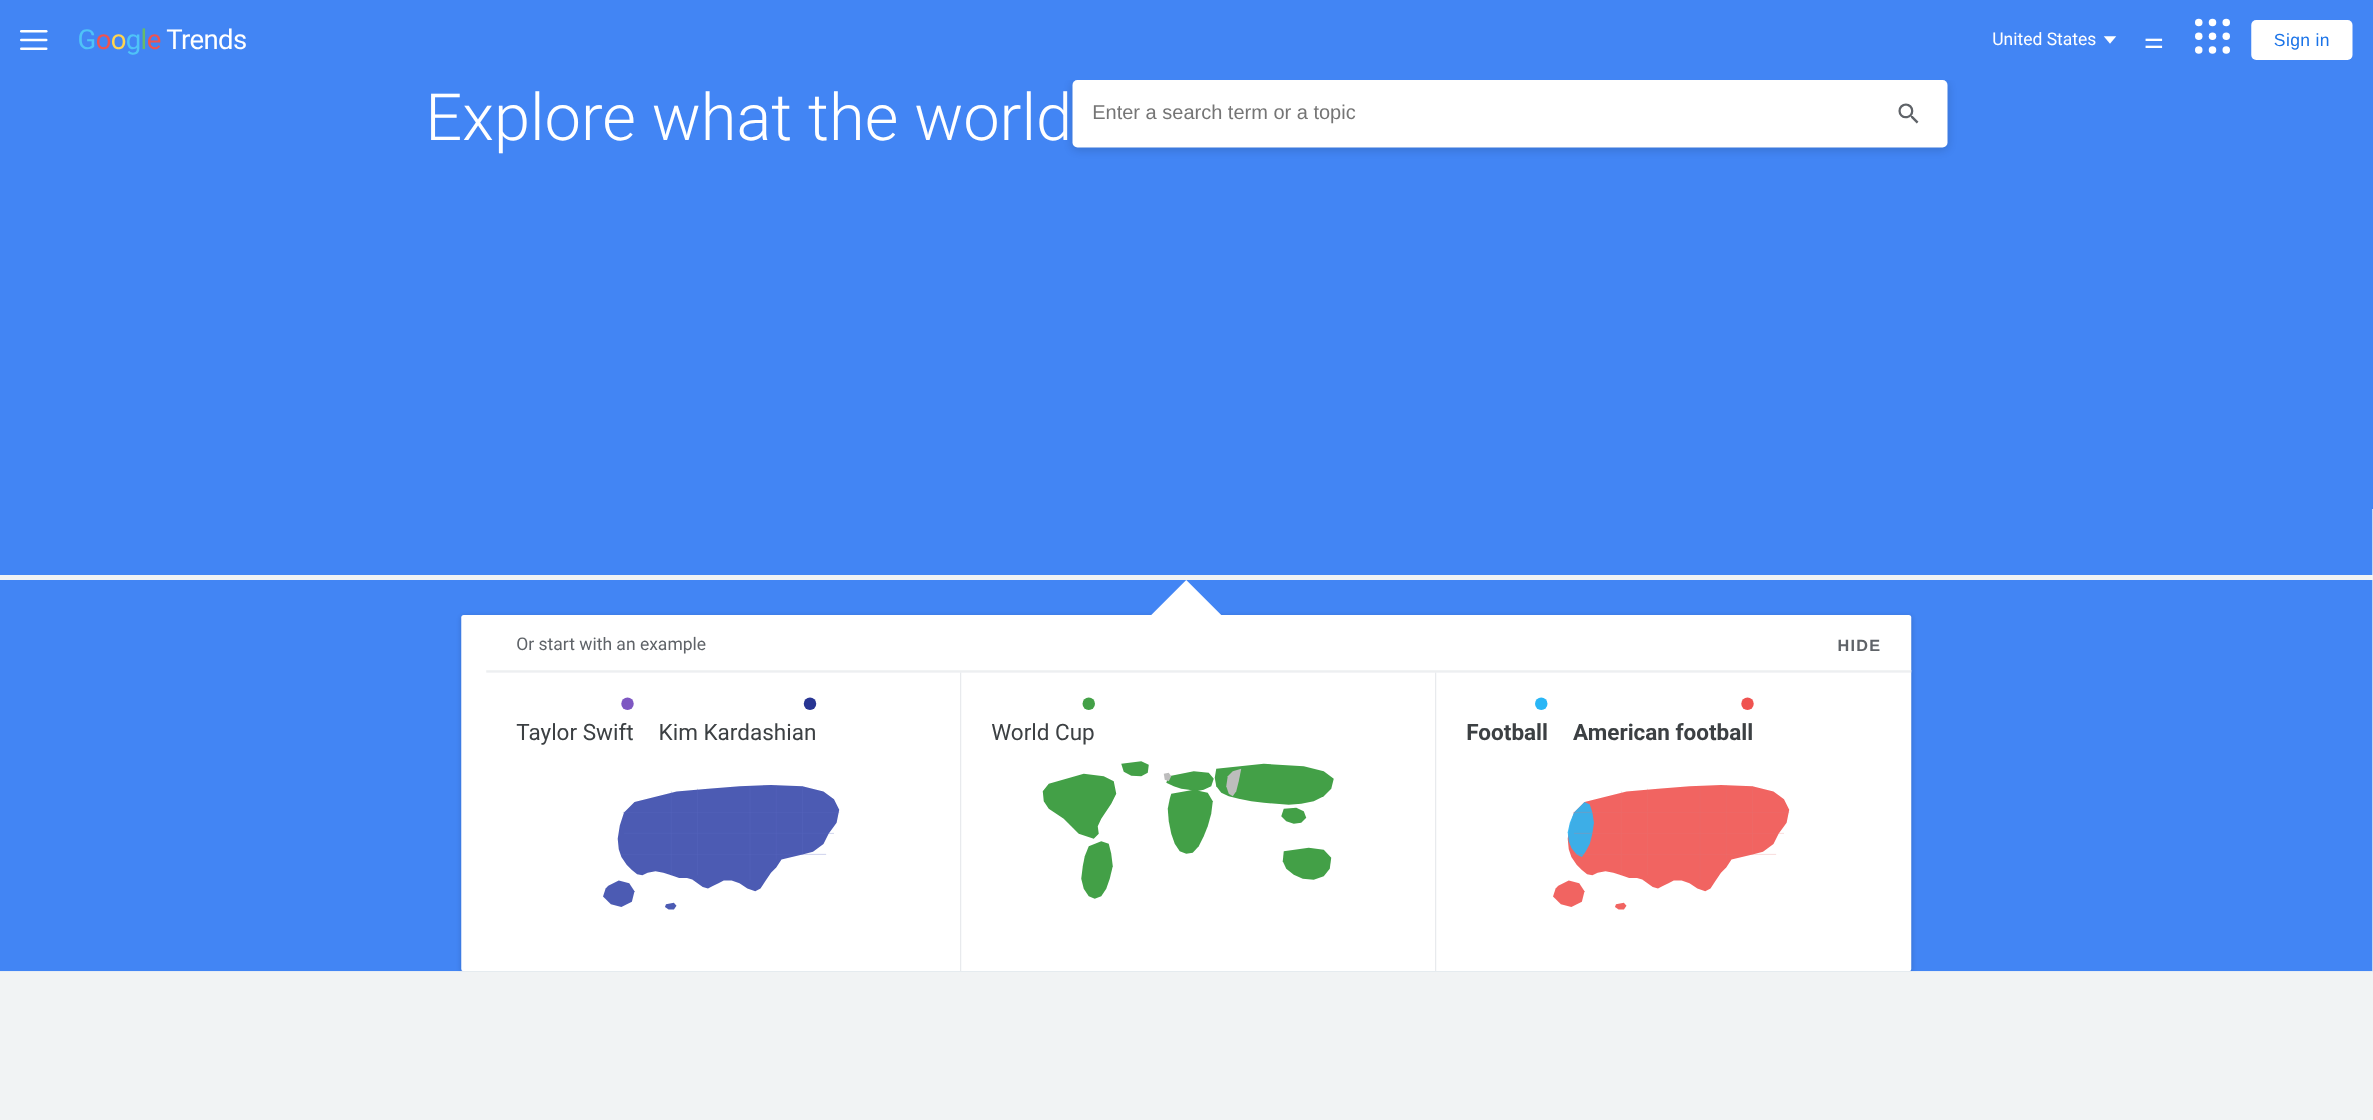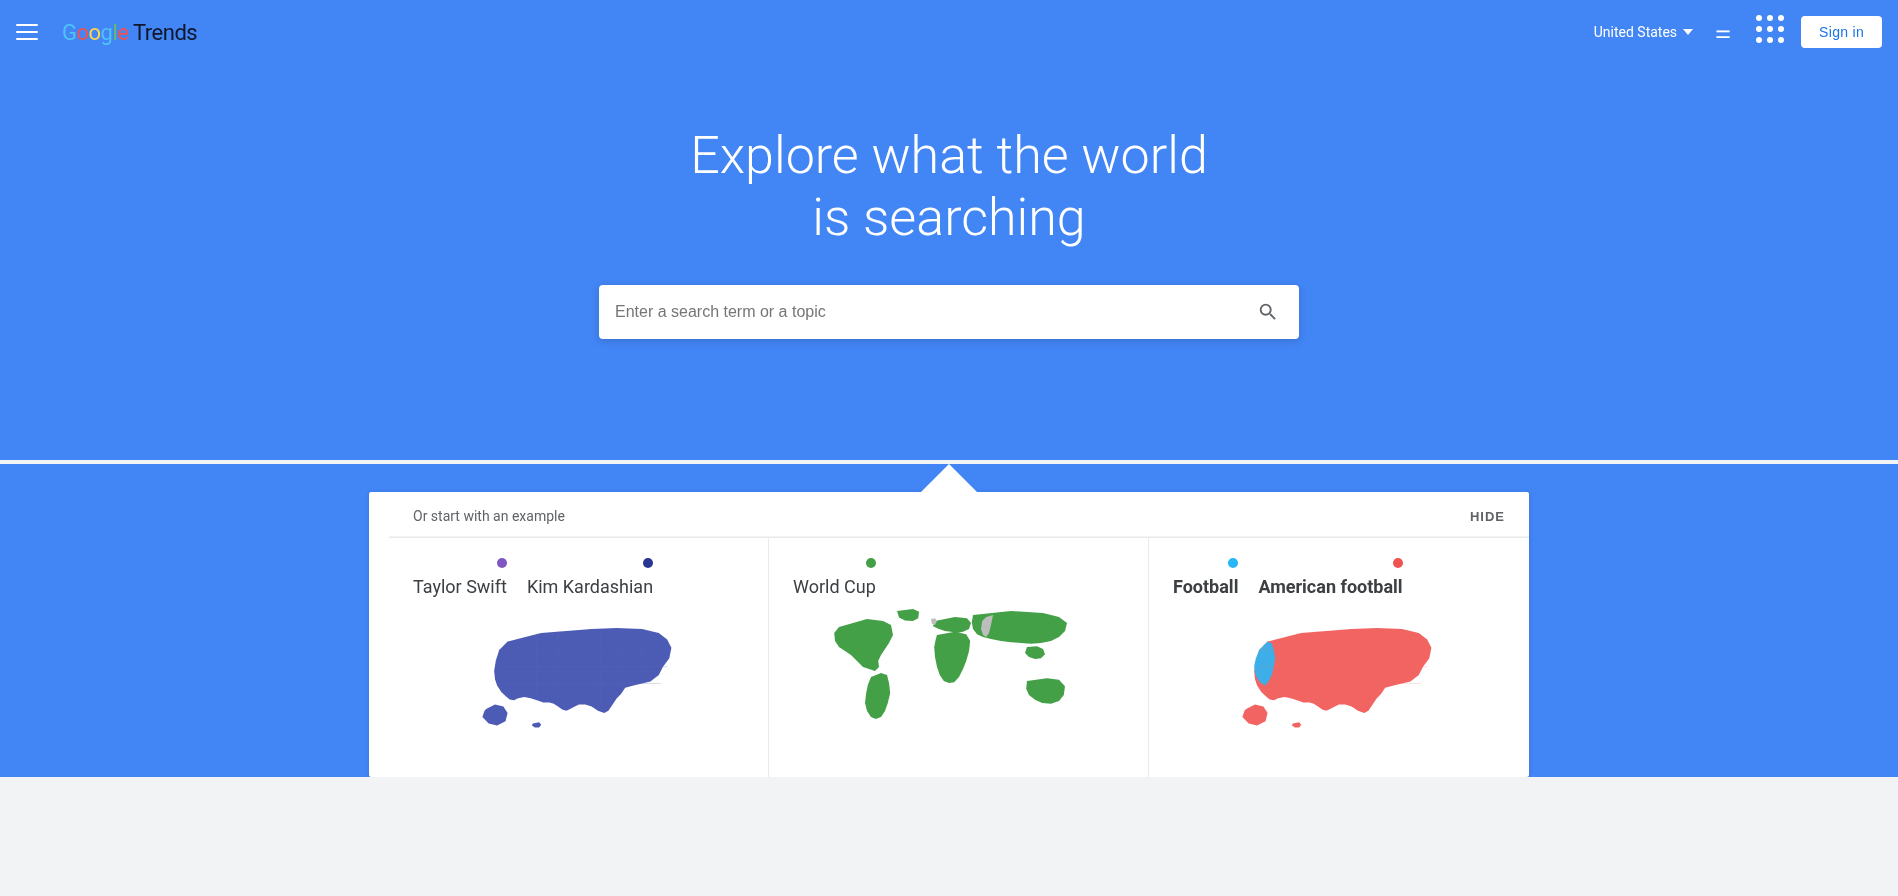--- a/index.html
+++ b/index.html
@@ -105,22 +105,21 @@
       font-weight: 500;
       cursor: pointer;
       letter-spacing: 0.3px;
     }
 
     
     .hero {
       background: #4285f4;
       min-height: 460px;
       display: flex;
-      flex-direction: column;
-      align-items: center;
+      flex-direction: row;
       justify-content: center;
       padding-top: 64px;
       padding-bottom: 60px;
     }
     .hero-title {
       color: white;
       font-size: 52px;
       font-weight: 300;
       text-align: center;
       line-height: 1.2;
@@ -242,21 +241,21 @@
 
 <header class="header">
   <div class="header-left">
     <div class="menu-icon">
       <span></span>
         <span></span>
         <span></span>
     </div>
     <div class="logo">
       <span class="logo-text">
-        <span style="color:#4fc3f7">G</span><span style="color:#ef5350">o</span><span style="color:#ffd54f">o</span><span style="color:#4fc3f7">g</span><span style="color:#66bb6a">l</span><span style="color:#ef5350">e</span> <span style="color:#0f172a">Trends</span>
+        <span style="color:#4fc3f7">G</span><span style="color:#ef5350">o</span><span style="color:#ffd54f">o</span><span style="color:#4fc3f7">g</span><span style="color:#66bb6a">l</span><span style="color:#ef5350">e</span> <span style="color:#ffffff">Trends</span>
       </span>
     </div>
   </div>
   <div class="header-right">
     <div class="country-selector">
       <span>United States</span>
       <div class="dropdown-arrow"></div>
     </div>
     <button class="feedback-btn">
       <span>⚌</span>
@@ -272,21 +271,20 @@
         <span></span>
         <span></span>
     </div>
     <button class="signin-btn">Sign in</button>
   </div>
 </header>
 
 <section class="hero">
   <h1 class="hero-title">
     <span>Explore what the world</span><br>
-    <span>is searching</span>
   </h1>
   <div class="search-bar">
     <input class="search-input" type="text" placeholder="Enter a search term or a topic" style="">
     <button class="search-icon-btn">
       <svg viewBox="0 0 24 24">
         <path d="M15.5 14h-.79l-.28-.27A6.471 6.471 0 0 0 16 9.5 6.5 6.5 0 1 0 9.5 16c1.61 0 3.09-.59 4.23-1.57l.27.28v.79l5 4.99L20.49 19l-4.99-5zm-6 0C7.01 14 5 11.99 5 9.5S7.01 5 9.5 5 14 7.01 14 9.5 11.99 14 9.5 14z"></path>
       </svg>
     </button>
   </div>
 </section>

